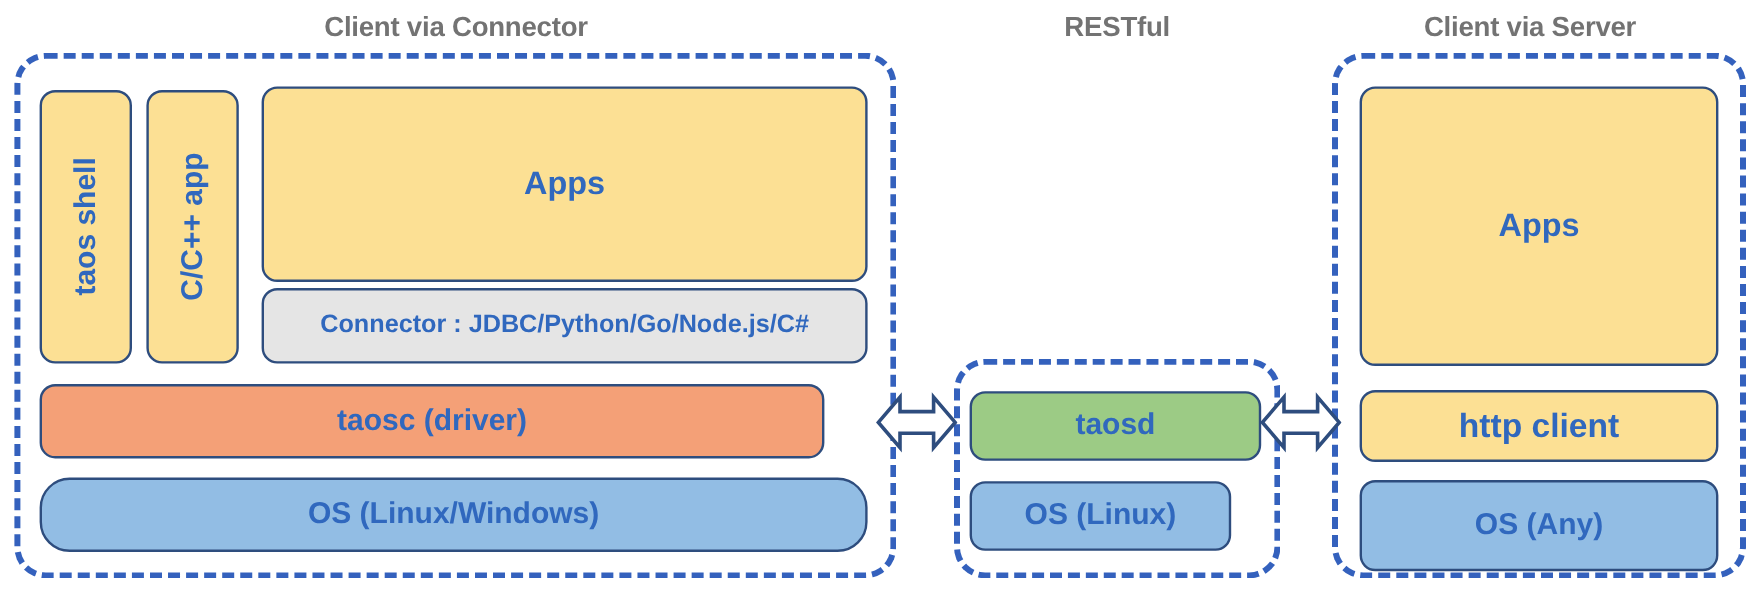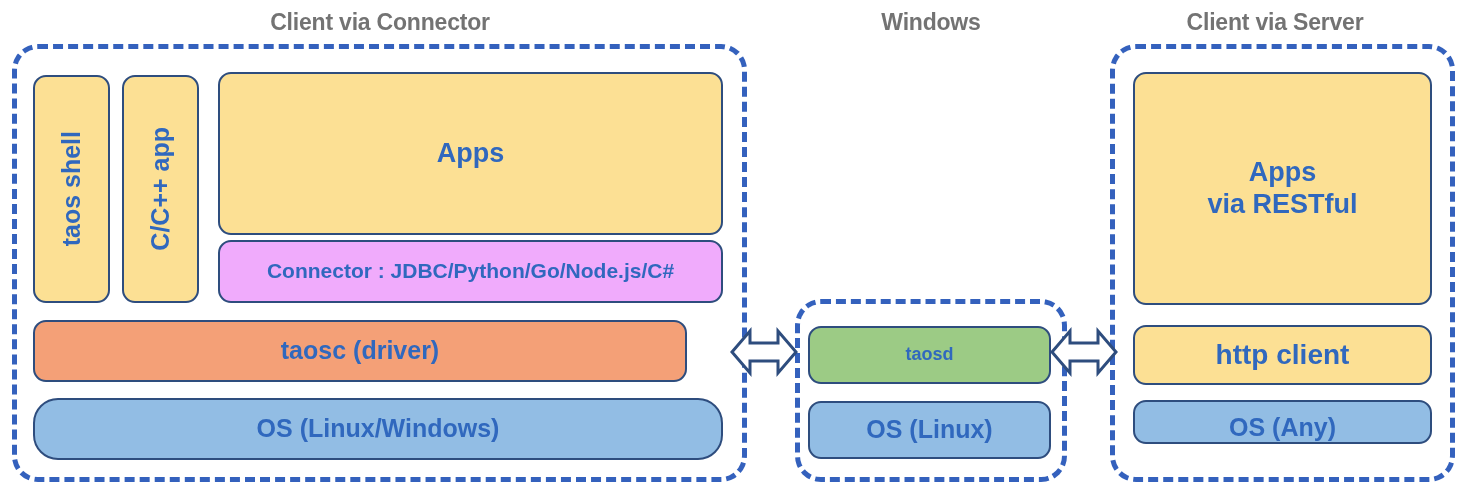--- a/index.html
+++ b/index.html
@@ -52,60 +52,60 @@
     display: flex;
     align-items: center;
     justify-content: center;
     text-align: center;
     line-height: 1.18;
   }
   .fill-yellow { background: #FCE094; }
   .fill-orange { background: #F4A077; }
   .fill-blue   { background: #92BDE4; }
   .fill-green  { background: #9CCB85; }
-  .fill-gray   { background: #f0abfc; text-align: right; }
+  .fill-gray   { background: #e5e5e5; text-align: right; }
 
   .vertical-label {
     writing-mode: vertical-rl;
     transform: rotate(180deg);
     white-space: nowrap;
   }
 
   
   #box-taos-shell  { left: 33px;  top: 75px;  width: 77px;  height: 228px; font-size: 25px; }
   #box-cpp-app     { left: 122px; top: 75px;  width: 77px;  height: 228px; font-size: 25px; }
   #box-apps        { left: 218px; top: 72px;  width: 505px; height: 163px; font-size: 27px; }
   #box-connector   { left: 218px; top: 240px; width: 505px; height: 63px;  font-size: 21px; }
   #box-taosc       { left: 33px;  top: 320px; width: 654px; height: 62px;  font-size: 25px; }
   #box-os-client   { left: 33px;  top: 398px; width: 690px; height: 62px;  font-size: 25px; border-radius: 25px; }
 
   
-  #box-taosd       { left: 808px; top: 326px; width: 243px; height: 58px; font-size: 18px; }
-  #box-os-server   { left: 808px; top: 401px; width: 243px; height: 58px; font-size: 25px; }
+  #box-taosd       { left: 808px; top: 326px; width: 243px; height: 58px; font-size: 25px; }
+  #box-os-server   { left: 808px; top: 401px; width: 218px; height: 58px; font-size: 25px; }
 
   
   #box-apps-rest   { left: 1133px; top: 72px;  width: 299px; height: 233px; font-size: 27px; }
   #box-http-client { left: 1133px; top: 325px; width: 299px; height: 60px;  font-size: 28px; }
-  #box-os-any      { left: 1133px; top: 400px; width: 299px; height: 44px;  font-size: 25px; align-items: flex-end; }
+  #box-os-any      { left: 1133px; top: 400px; width: 299px; height: 76px;  font-size: 25px; }
 
   
   .arrow {
     position: absolute;
     top: 323px;
     width: 68px;
     height: 58px;
   }
   #arrow-left  { left: 730px; }
   #arrow-right { left: 1050px; }
 </style>
 </head>
 <body>
 
 <div class="section-title" id="title-connector">Client via Connector</div>
-<div class="section-title" id="title-server">Windows</div>
+<div class="section-title" id="title-server">RESTful</div>
 <div class="section-title" id="title-restful">Client via Server</div>
 
 <div class="dashed-frame" id="frame-connector"></div>
 <div class="dashed-frame" id="frame-server"></div>
 <div class="dashed-frame" id="frame-restful"></div>
 
 <div class="box fill-yellow" id="box-taos-shell">
   <span class="vertical-label">taos shell</span>
 </div>
 
@@ -133,21 +133,20 @@
   <span>taosd</span>
 </div>
 
 <div class="box fill-blue" id="box-os-server">
   <span>OS (Linux)</span>
 </div>
 
 <div class="box fill-yellow" id="box-apps-rest">
   <span>
     <span>Apps</span><br>
-    <span>via RESTful</span>
   </span>
 </div>
 
 <div class="box fill-yellow" id="box-http-client">
   <span>http client</span>
 </div>
 
 <div class="box fill-blue" id="box-os-any">
   <span>OS (Any)</span>
 </div>

